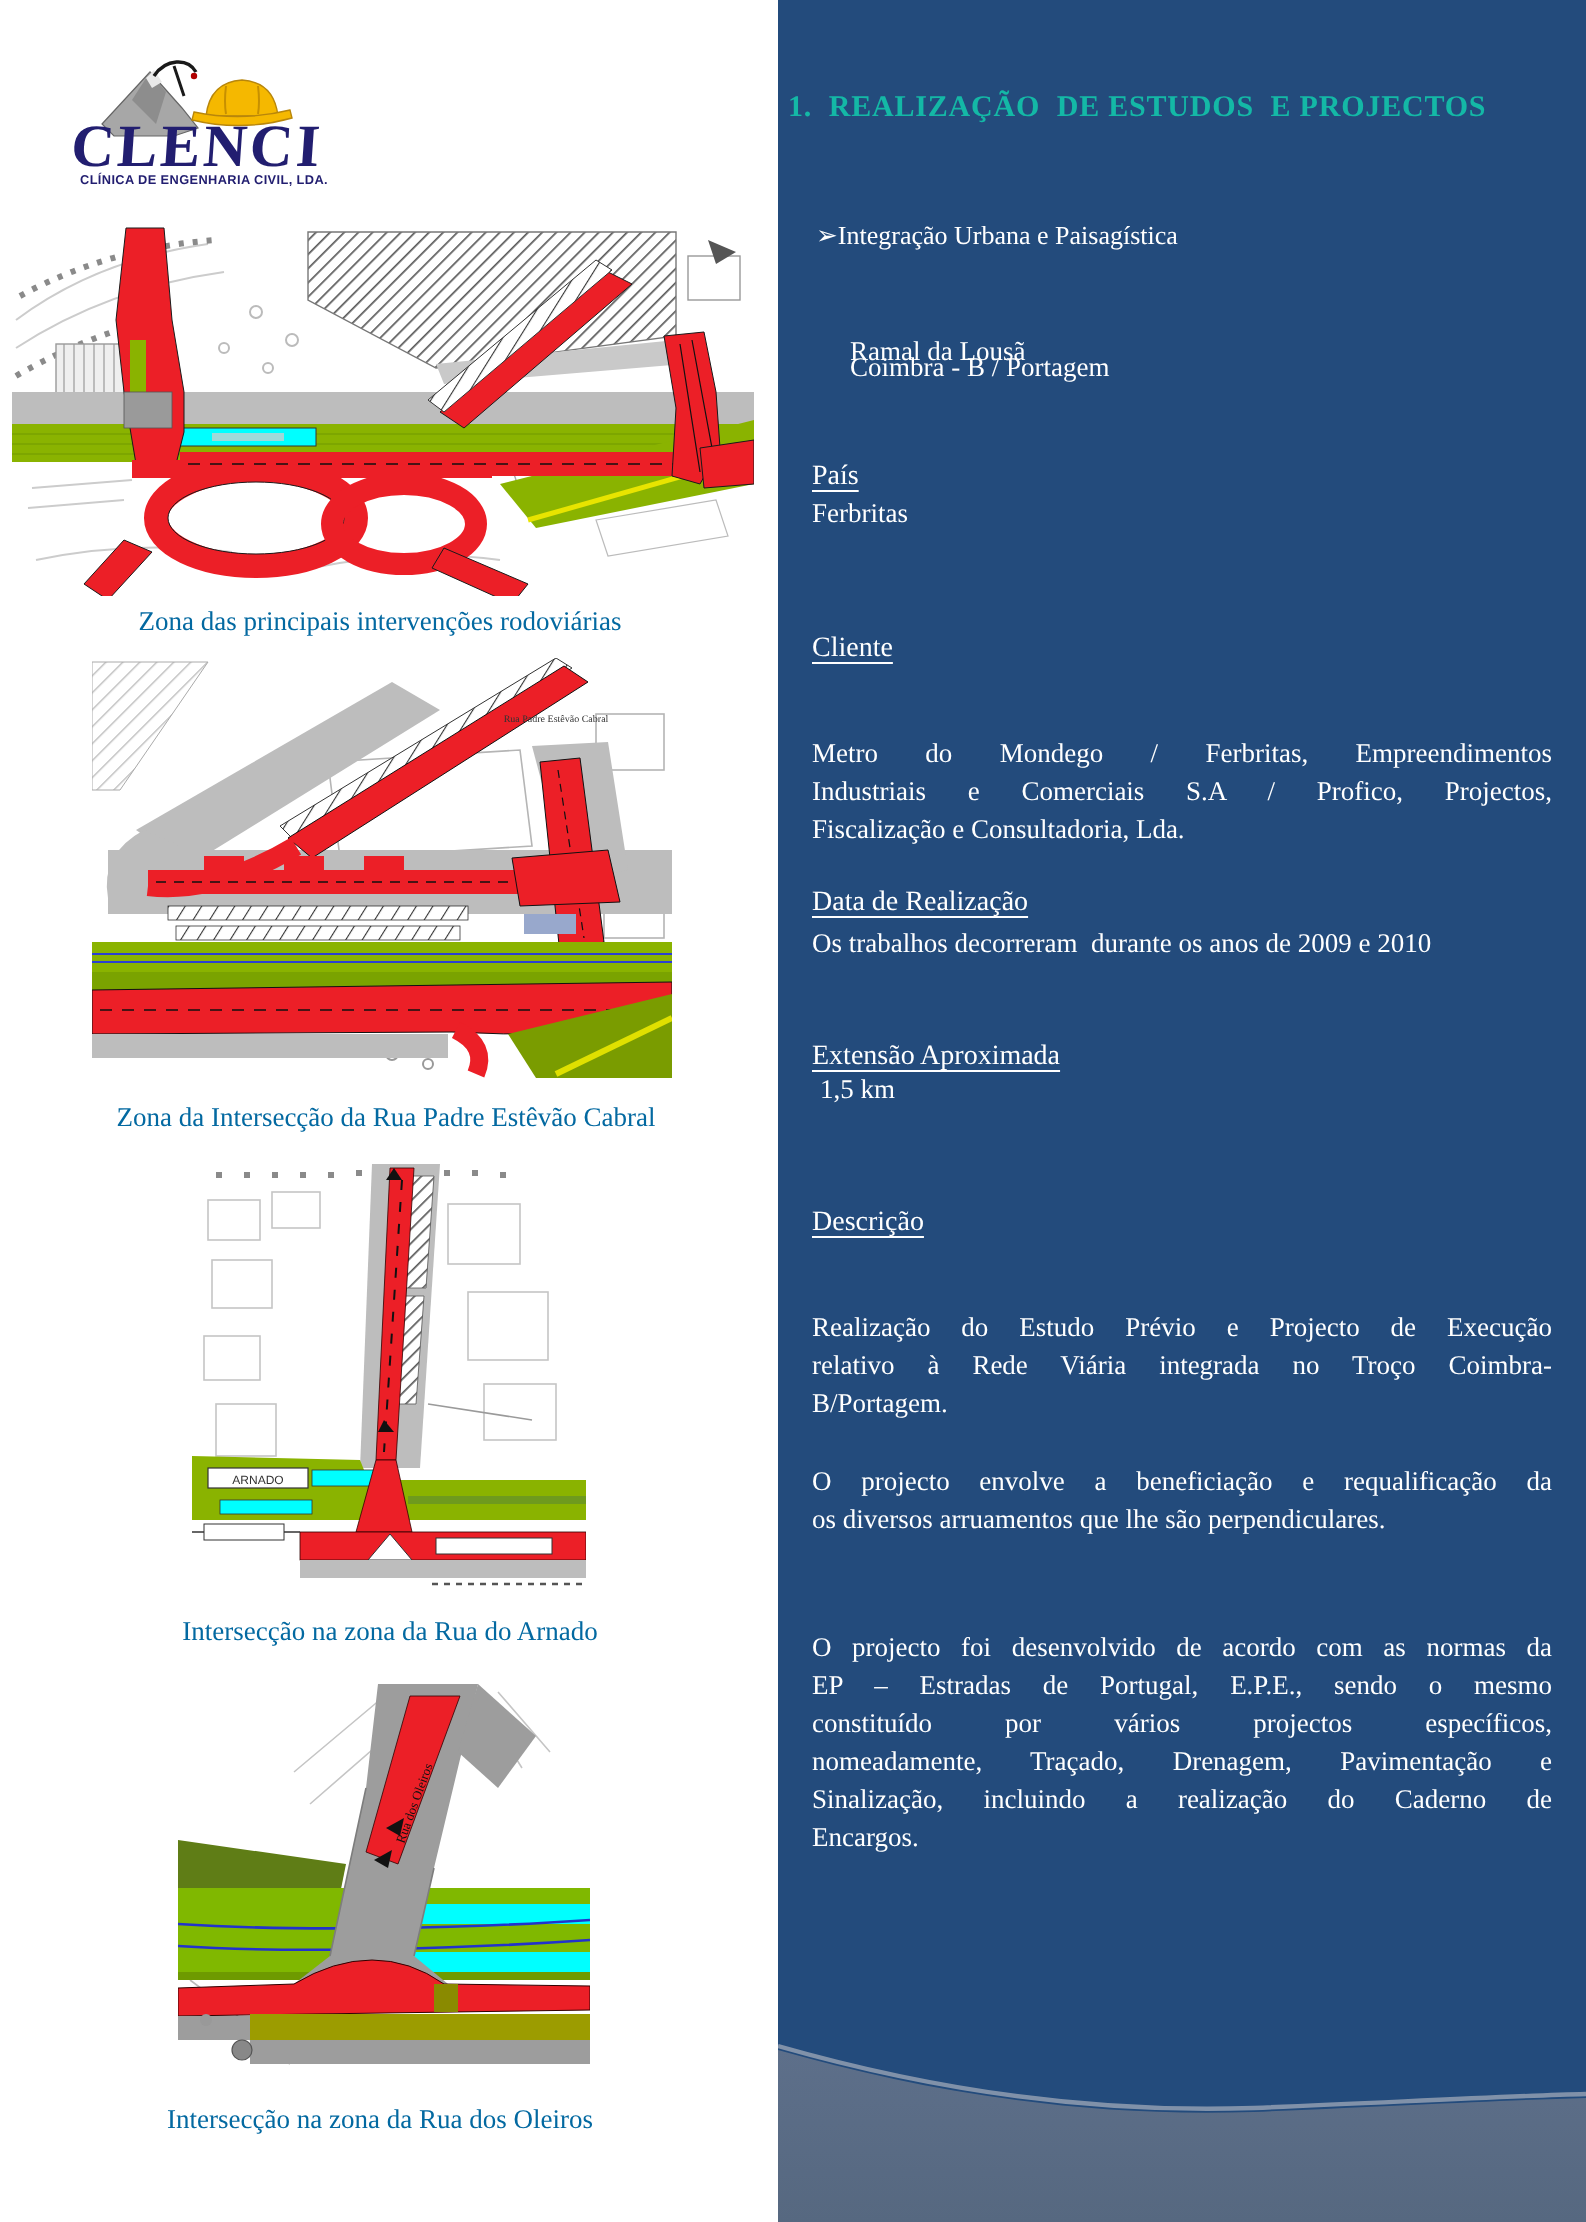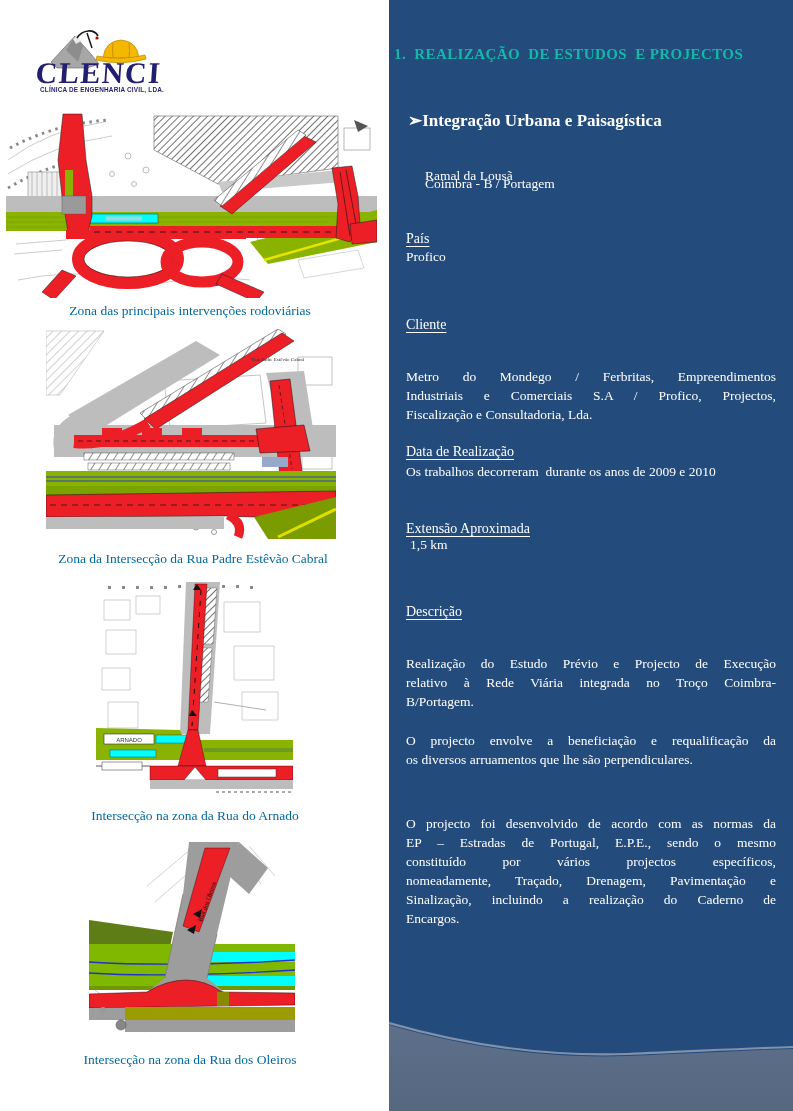--- a/index.html
+++ b/index.html
@@ -11,21 +11,21 @@
   .panel{
     position:absolute;left:389px;top:0;width:404px;height:1111px;
     background:#234b7c;color:#ffffff;
   }
   .panel .abs{position:absolute;}
   .panel-title{
     left:5px;top:46px;width:398px;
     font-size:15px;font-weight:bold;letter-spacing:.4px;
     white-space:pre;color:#14b8a6;
   }
-  .hl-bullet{left:19px;top:110px;font-size:17px;font-weight:bold;}
+  .hl-bullet{left:19px;top:110px;font-size:13px;}
   .hl-line2{left:36px;top:156px;font-size:13.5px;margin-top:20px;}
   .hl-line3{left:36px;top:168px;font-size:13.5px;}
   .sec-h{
     font-size:14px;text-decoration:underline;text-underline-offset:3px;
     text-decoration-thickness:1px;
     margin-top:20px;
   }
   .sec-v,.para{font-size:13.5px;line-height:19px;}
   .para{width:370px;margin-top:33px;}
   .jline{height:19px;text-align:justify;text-align-last:justify;white-space:nowrap;}
@@ -280,21 +280,21 @@
 
   <div class="panel">
 
     <div class="abs panel-title">1.  REALIZAÇÃO  DE ESTUDOS  E PROJECTOS</div>
 
     <div class="abs hl-bullet"><span>➢</span><span>Integração Urbana e Paisagística</span></div>
     <div class="abs hl-line2">Coimbra - B / Portagem</div>
     <div class="abs hl-line3">Ramal da Lousã</div>
 
     <div class="abs sec-h" style="left:17px;top:211px">País</div>
-    <div class="abs sec-v" style="left:17px;top:247px">Profico</div>
+    <div class="abs sec-v" style="left:17px;top:247px">Ferbritas</div>
 
     <div class="abs sec-h" style="left:17px;top:297px">Cliente</div>
     <div class="abs para" style="left:17px;top:334px">
       <div class="jline">Metro do Mondego / Ferbritas, Empreendimentos</div>
       <div class="jline">Industriais e Comerciais S.A / Profico,  Projectos,</div>
       <div class="jline last">Fiscalização e Consultadoria, Lda.</div>
     </div>
 
     <div class="abs sec-h" style="left:17px;top:424px">Data de Realização</div>
     <div class="abs sec-v" style="left:17px;top:462px;white-space:pre">Os trabalhos decorreram  durante os anos de 2009 e 2010</div>

